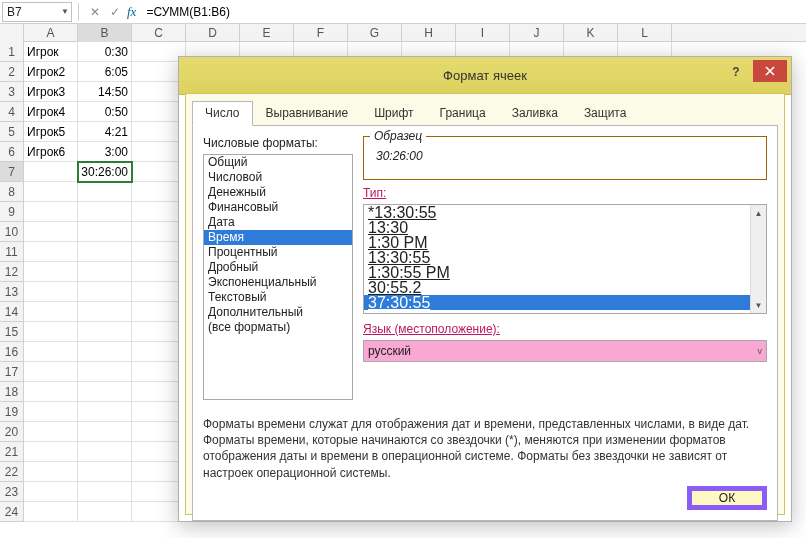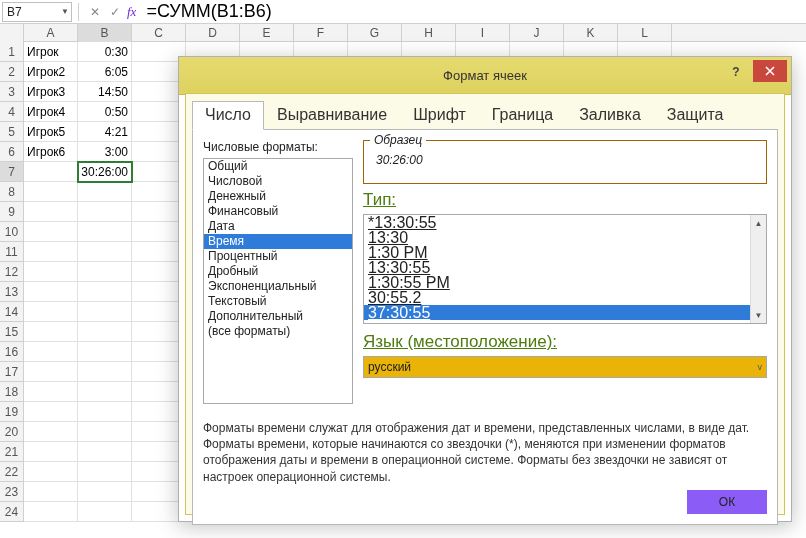--- a/index.html
+++ b/index.html
@@ -4,22 +4,22 @@
 <style>
   * { box-sizing: border-box; margin: 0; padding: 0; font-family: "Segoe UI", Tahoma, sans-serif; }
   html, body { width: 806px; height: 538px; background: #fff; overflow: hidden; font-size: 12px; color: #222; position: relative; }
 
   
   .formula-bar { display: flex; align-items: center; height: 24px; border-bottom: 1px solid #d0d0d0; background: #fff; }
   .name-box { width: 70px; height: 20px; margin: 2px 0 2px 2px; border: 1px solid #c0c0c0; background: #fff; display: flex; align-items: center; justify-content: space-between; padding: 0 2px 0 4px; font-size: 12px; }
   .name-box .chev { font-size: 8px; color: #555; }
   .fx-sep { width: 1px; height: 18px; background: #d0d0d0; margin: 0 6px; }
   .fx-btn { width: 20px; height: 20px; display: flex; align-items: center; justify-content: center; color: #888; font-size: 12px; }
-  .fx-label { font-style: italic; font-family: "Times New Roman", serif; font-size: 13px; color: #6d28d9; margin: 0 6px 0 2px; }
-  .formula-input { flex: 1; height: 20px; border: none; outline: none; font-size: 18px; padding-left: 4px; }
+  .fx-label { font-style: italic; font-family: "Times New Roman", serif; font-size: 13px; color: #0369a1; margin: 0 6px 0 2px; }
+  .formula-input { flex: 1; height: 20px; border: none; outline: none; font-size: 12px; padding-left: 4px; }
 
   
   .grid { position: relative; width: 100%; height: calc(538px - 24px); overflow: hidden; }
   .col-headers { display: flex; position: absolute; top: 0; left: 0; right: 0; height: 18px; background: #f3f3f3; border-bottom: 1px solid #d0d0d0; }
   .corner { width: 24px; height: 18px; border-right: 1px solid #d0d0d0; background: #f3f3f3; }
   .col-h { width: 54px; height: 18px; border-right: 1px solid #d0d0d0; display: flex; align-items: center; justify-content: center; color: #555; font-size: 12px; }
   .col-h.sel { background: #dcdcdc; }
 
   .rows { position: absolute; top: 18px; left: 0; right: 0; bottom: 0; }
   .row { display: flex; height: 20px; }
@@ -34,50 +34,50 @@
   .titlebar { height: 38px; background: #e1d86a; background: linear-gradient(#e5da6e, #ddd25f); display: flex; align-items: center; justify-content: center; position: relative; border-bottom: 1px solid #c7bd4f; }
   .titlebar .title { font-size: 13px; color: #333; }
   .titlebar .help { position: absolute; right: 40px; top: 0; width: 30px; height: 30px; display: flex; align-items: center; justify-content: center; color: #444; font-weight: bold; }
   .titlebar .close { position: absolute; right: 4px; top: 3px; width: 34px; height: 22px; background: #c8483e; display: flex; align-items: center; justify-content: center; }
   .titlebar .close svg { width: 10px; height: 10px; }
 
   .content-border { position: absolute; left: 6px; right: 6px; top: 36px; bottom: 6px; border: 1px solid #cfc558; background: #fafdf1; background: #fdfbe4; }
   .content-inner { position: absolute; inset: 0; background: #fcfbe7; }
 
   .tabs { display: flex; padding: 6px 6px 0 6px; gap: 0; }
-  .tab { padding: 4px 12px 5px; font-size: 16px; color: #333; border: 1px solid transparent; border-bottom: none; position: relative; top: 1px; background: transparent; }
+  .tab { padding: 4px 12px 5px; font-size: 12px; color: #333; border: 1px solid transparent; border-bottom: none; position: relative; top: 1px; background: transparent; }
   .tab.active { background: #fff; border: 1px solid #b8b8b8; border-bottom: 1px solid #fff; z-index: 2; }
   .tab-body { margin: 0 6px 6px 6px; border: 1px solid #b8b8b8; background: #fff; height: 396px; padding: 10px; position: relative; }
 
-  .label { font-size: 17px; color: #4d7c0f; margin-bottom: 4px; }
+  .label { font-size: 12px; color: #be185d; margin-bottom: 4px; }
   .panel-left { position: absolute; left: 10px; top: 28px; width: 150px; }
   .listbox { width: 150px; height: 246px; border: 1px solid #a8a8a8; background: #fff; overflow: hidden; font-size: 12px; }
   .listbox .item { padding: 0px 4px; height: 15px; line-height: 15px; cursor: default; }
   .listbox .item.sel { background: #2f7bd9; color: #fff; }
 
   .panel-right { position: absolute; left: 170px; right: 10px; top: 10px; }
   .fieldset { border: 1px solid #a16207; padding: 8px 10px 16px; margin-bottom: 6px; position: relative; font-style: italic; }
   .fieldset .legend { position: absolute; top: -8px; left: 6px; background: #fff; padding: 0 4px; font-size: 12px; color: #222; }
   .sample-val { font-size: 12px; padding: 4px 2px 0; }
 
   .type-list { width: 100%; height: 110px; border: 1px solid #a8a8a8; background: #fff; position: relative; }
   .type-list .tlitems { position: absolute; left: 0; right: 16px; top: 0; bottom: 0; overflow: hidden; }
   .type-list .titem { padding: 0 4px; height: 15px; line-height: 15px; font-size: 16px; text-decoration: underline; }
   .type-list .titem.sel { background: #2f7bd9; color: #fff; }
   .type-list .scroll { position: absolute; right: 0; top: 0; bottom: 0; width: 16px; background: #efefef; border-left: 1px solid #dcdcdc; }
   .type-list .scroll .up, .type-list .scroll .dn { height: 16px; display:flex; align-items:center; justify-content:center; font-size:8px; color:#555; }
   .type-list .scroll .dn { position:absolute; bottom:0; left:0; right:0; }
 
-  .lang-select { width: 100%; height: 22px; border: 1px solid #a8a8a8; background: #eab308; display: flex; align-items: center; justify-content: space-between; padding: 0 4px; font-size: 12px; margin-top: 2px; }
+  .lang-select { width: 100%; height: 22px; border: 1px solid #a8a8a8; background: #f9a8d4; display: flex; align-items: center; justify-content: space-between; padding: 0 4px; font-size: 12px; margin-top: 2px; }
   .lang-select .chev { font-size: 9px; color: #555; }
 
   .desc { position: absolute; left: 10px; right: 10px; top: 290px; font-size: 12px; color: #333; line-height: 1.35; }
 
   .btn-row { position: absolute; right: 10px; bottom: 10px; display: flex; gap: 8px; }
-  .btn { min-width: 80px; height: 24px; border: 1px solid #8b5cf6; background: #8b5cf6; display: flex; align-items: center; justify-content: center; font-size: 12px; cursor: default; }
+  .btn { min-width: 80px; height: 24px; border: 5px solid #8b5cf6; background: #fef9c3; display: flex; align-items: center; justify-content: center; font-size: 12px; cursor: default; }
 
   .right-label-top { position: absolute; left: 10px; top: 10px; font-size: 12px; }
 </style>
 </head>
 <body>
 
 <div class="formula-bar">
   <div class="name-box">
     <span>B7</span>
     <span class="chev">▼</span>

